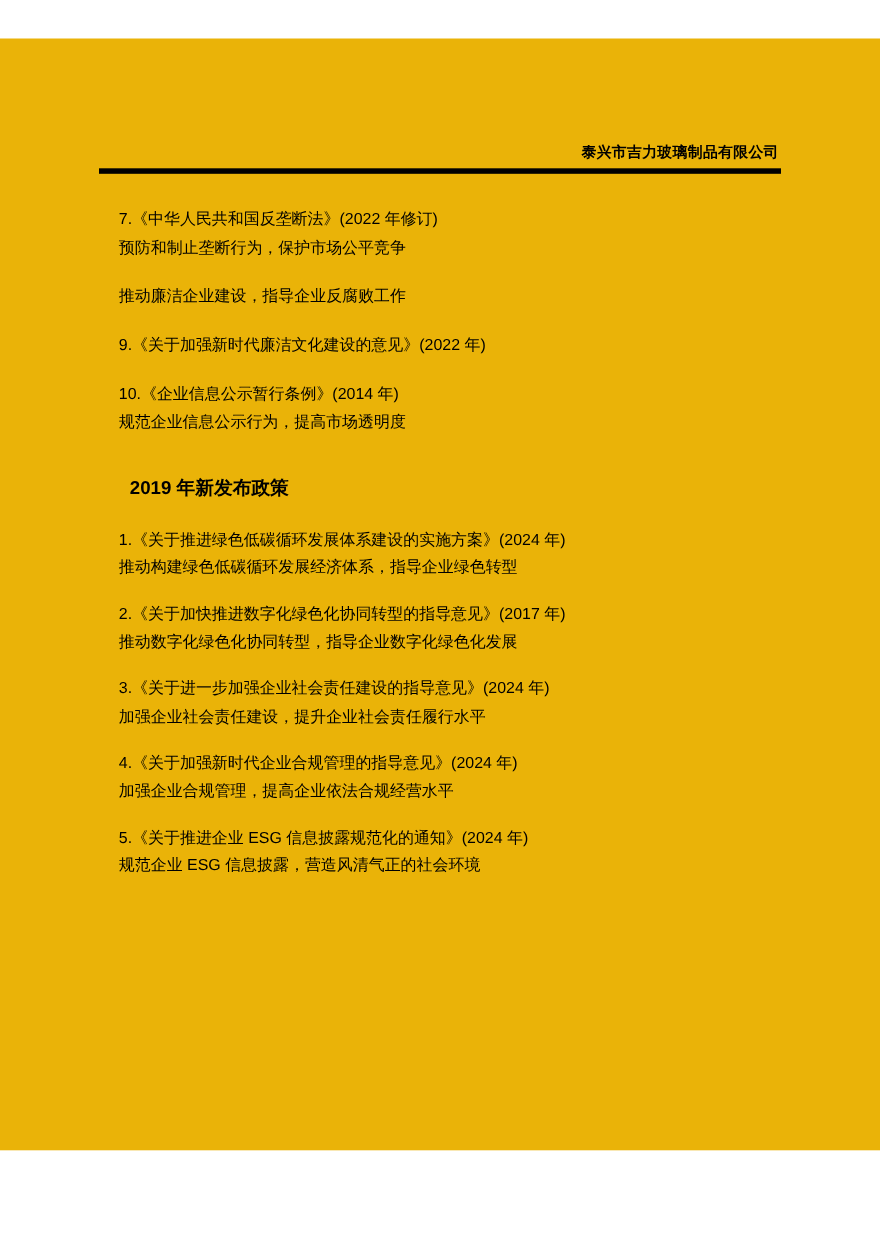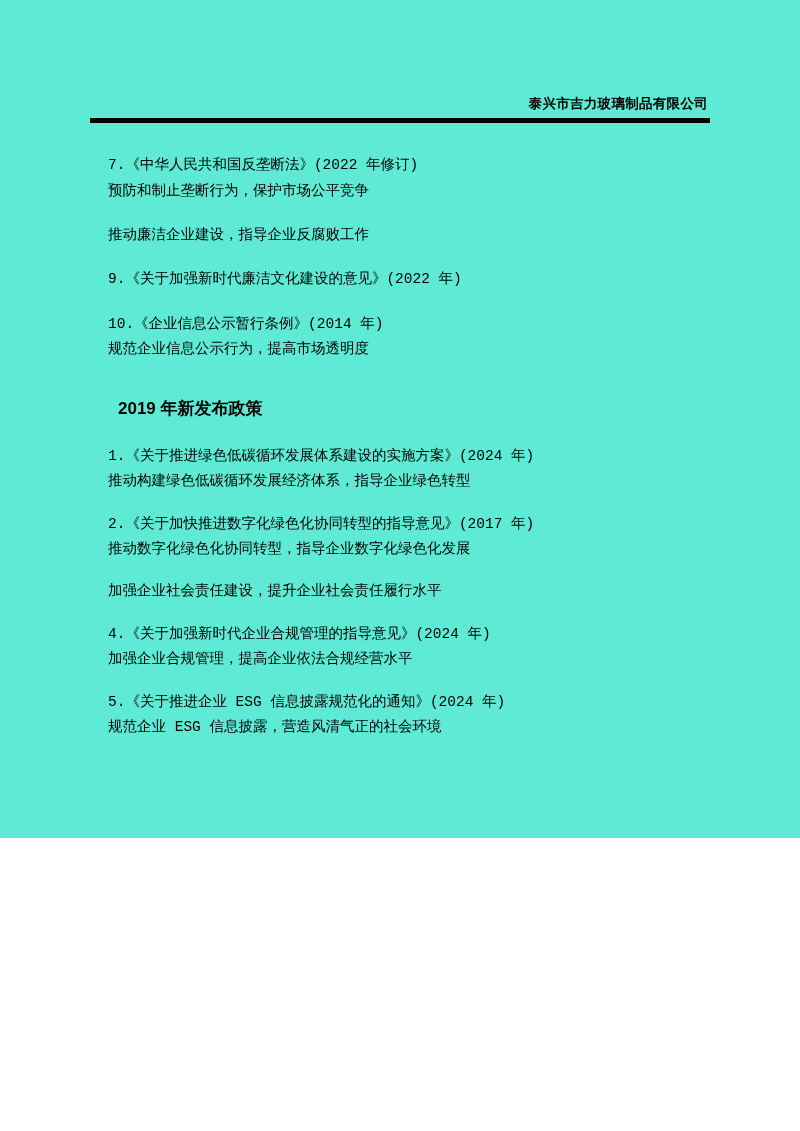--- a/index.html
+++ b/index.html
@@ -7,24 +7,25 @@
     padding: 0;
     background: #ffffff;
   }
   body {
     font-family: "Liberation Sans", "DejaVu Sans", sans-serif;
     color: #000000;
   }
   .page {
     position: relative;
     width: 800px;
-    height: 838px;
-    background: #5eead4;
+    height: 1011px;
+    background: #eab308;
     box-sizing: border-box;
     overflow: hidden;
+    margin-top: 35px;
   }
   .content {
     position: absolute;
     left: 90px;
     top: 0;
     width: 620px;
   }
   .header {
     padding-top: 96px;
     text-align: right;
@@ -41,21 +42,20 @@
     margin-top: 6px;
     height: 5px;
     background: #000000;
     width: 100%;
   }
   .body-area {
     padding-top: 30px;
   }
   .item {
     margin-bottom: 19px;
-    font-family: Liberation Mono, monospace;
   }
   .item-title {
     font-size: 14.5px;
     line-height: 1.75;
     color: #000;
     padding-left: 18px;
     white-space: nowrap;
   }
   .item-desc {
     font-size: 14.5px;
@@ -137,20 +137,21 @@
           <div class="item-title">1.《关于推进绿色低碳循环发展体系建设的实施方案》(2024 年)</div>
           <div class="item-desc">推动构建绿色低碳循环发展经济体系，指导企业绿色转型</div>
         </div>
 
         <div class="item">
           <div class="item-title">2.《关于加快推进数字化绿色化协同转型的指导意见》(2017 年)</div>
           <div class="item-desc">推动数字化绿色化协同转型，指导企业数字化绿色化发展</div>
         </div>
 
         <div class="item">
+          <div class="item-title">3.《关于进一步加强企业社会责任建设的指导意见》(2024 年)</div>
           <div class="item-desc">加强企业社会责任建设，提升企业社会责任履行水平</div>
         </div>
 
         <div class="item">
           <div class="item-title">4.《关于加强新时代企业合规管理的指导意见》(2024 年)</div>
           <div class="item-desc">加强企业合规管理，提高企业依法合规经营水平</div>
         </div>
 
         <div class="item">
           <div class="item-title">5.《关于推进企业 ESG 信息披露规范化的通知》(2024 年)</div>

